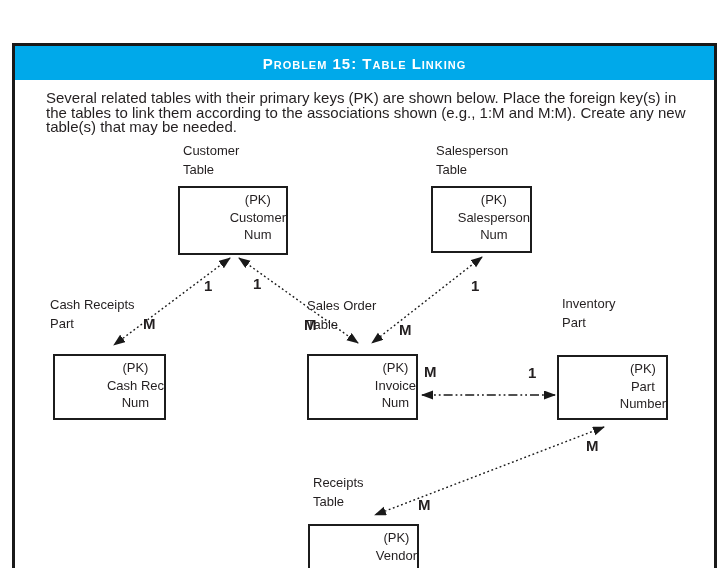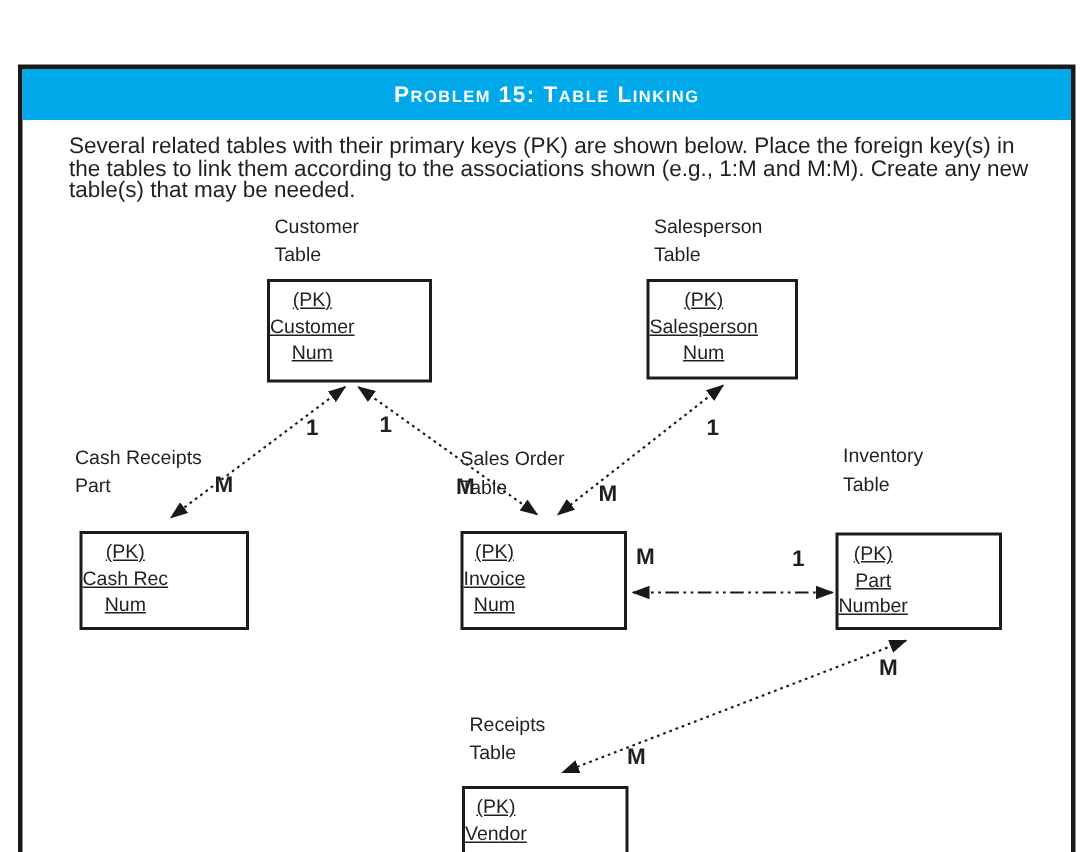--- a/index.html
+++ b/index.html
@@ -18,23 +18,23 @@
   #headertitle{
     color:#ffffff;font-weight:bold;font-variant:small-caps;
     font-size:15px;letter-spacing:1px;
   }
   #instructions{
     position:absolute;left:46px;top:53px;width:640px;
     font-size:15px;line-height:14.5px;color:#231F20;
   }
   .tbox{
     position:absolute;background:#ffffff;border:2px solid #1c1c1c;
-    box-sizing:border-box;display:flex;justify-content:flex-start;
+    box-sizing:border-box;display:flex;justify-content:flex-end;
     text-align:center;font-size:13px;line-height:17.5px;
-    white-space:pre-line;padding-top:3px;text-decoration:underline;
+    white-space:pre-line;padding-top:3px;
   }
   .tlabel{
     position:absolute;font-size:13px;line-height:18.5px;white-space:pre-line;
   }
   .card{
     position:absolute;font-weight:bold;font-size:15px;line-height:15px;
   }
   #rels{position:absolute;left:0;top:0;pointer-events:none;}
 </style>
 </head>
@@ -68,21 +68,21 @@
 
   <div class="tlabel" style="left:183px;top:104px">Customer
 Table</div>
   <div class="tlabel" style="left:436px;top:104px">Salesperson
 Table</div>
   <div class="tlabel" style="left:50px;top:258px">Cash Receipts
 Part</div>
   <div class="tlabel" style="left:307px;top:259px;width:111px;text-align:left">Sales Order
 Table</div>
   <div class="tlabel" style="left:562px;top:257px">Inventory
-Table</div>
+Part</div>
   <div class="tlabel" style="left:313px;top:436px">Receipts
 Table</div>
 
   <div class="tbox" style="left:178px;top:148px;width:110px;height:69px">
     <span>(PK)
 Customer
 Num</span>
   </div>
   <div class="tbox" style="left:431px;top:148px;width:101px;height:67px">
     <span>(PK)

